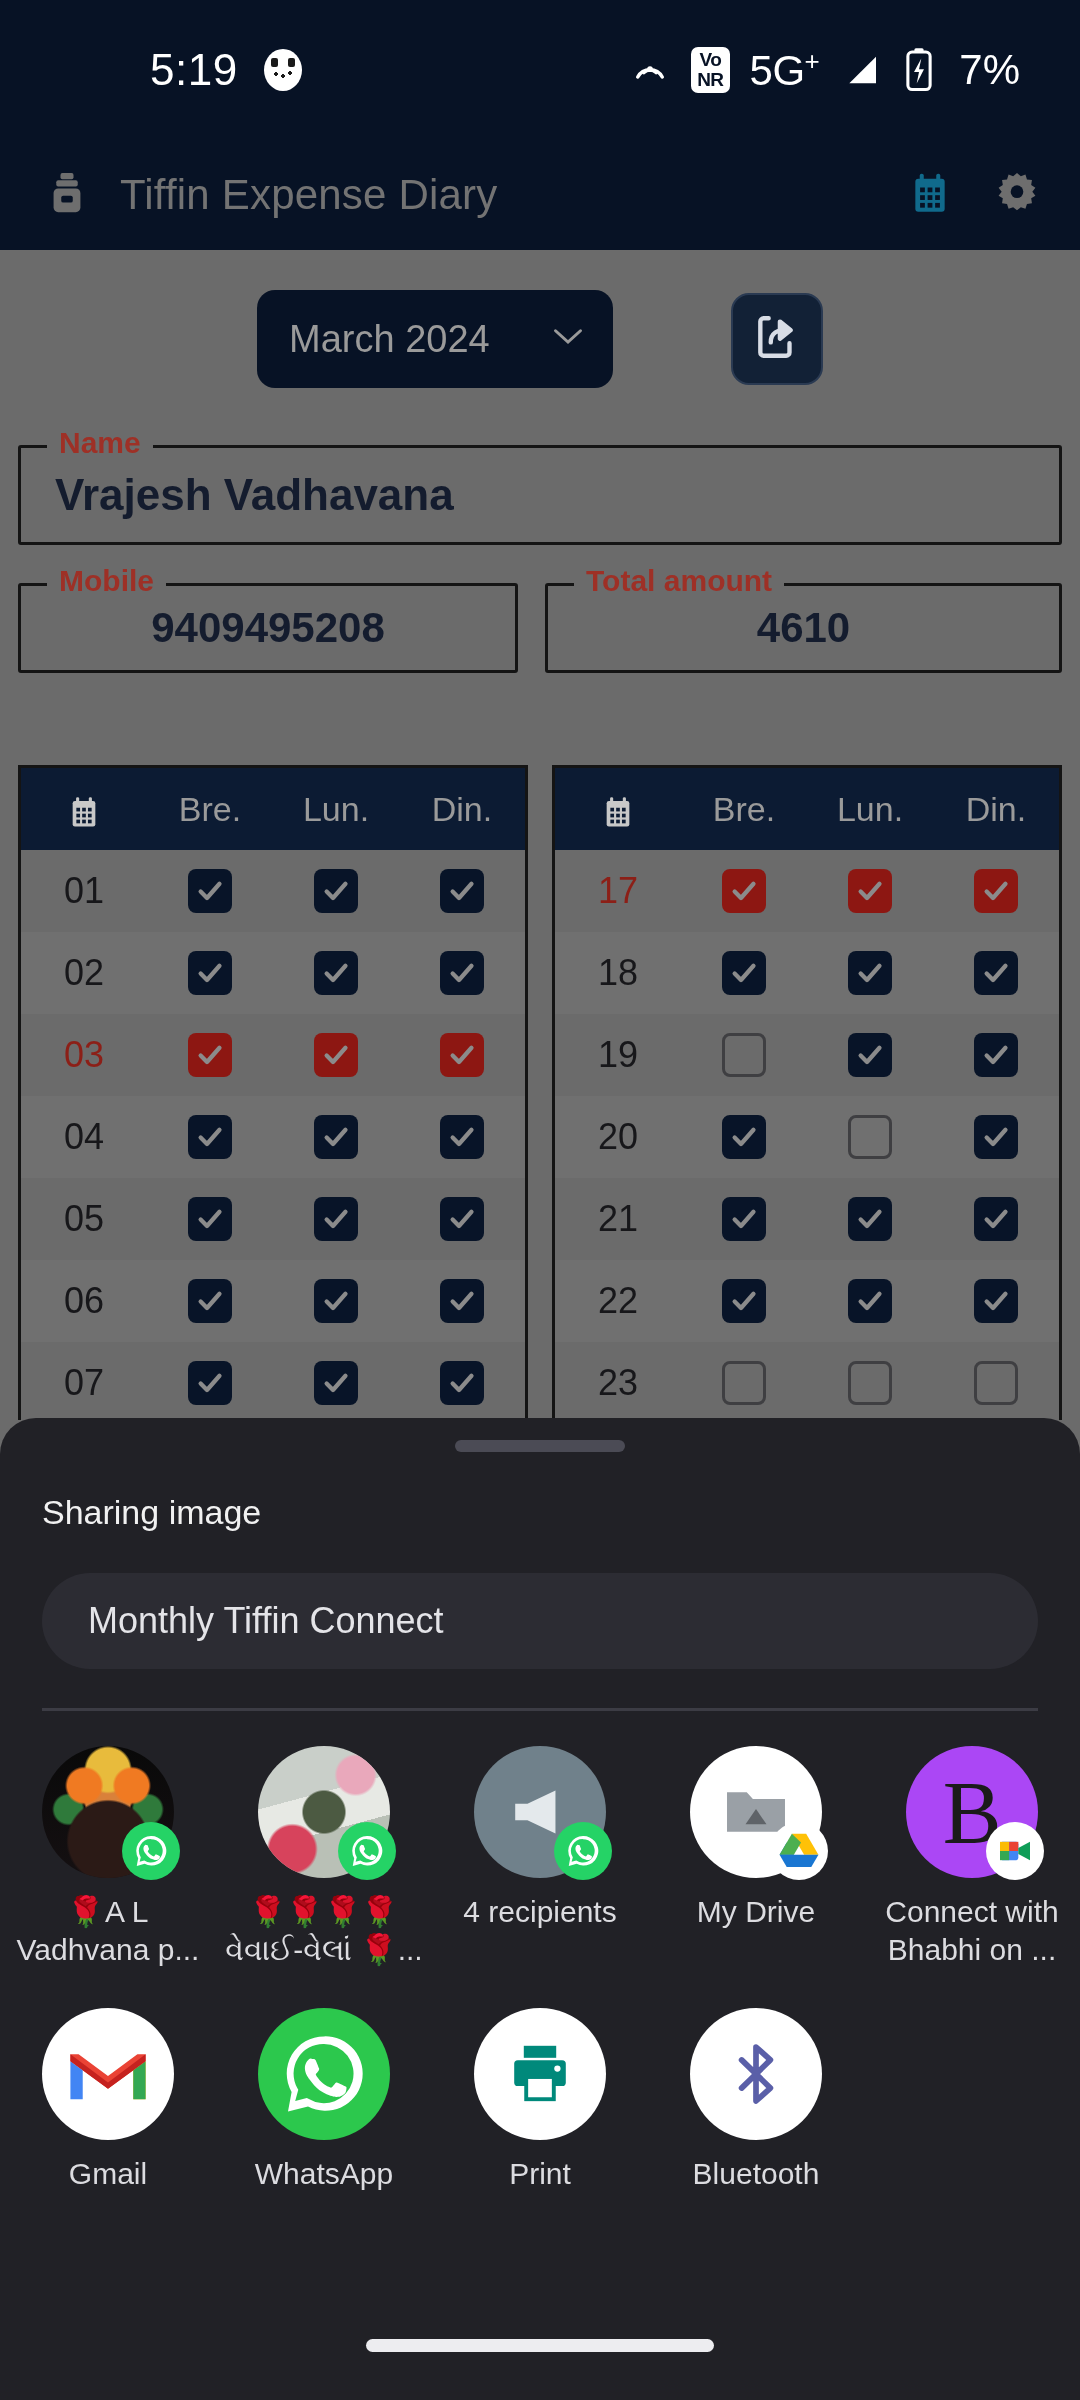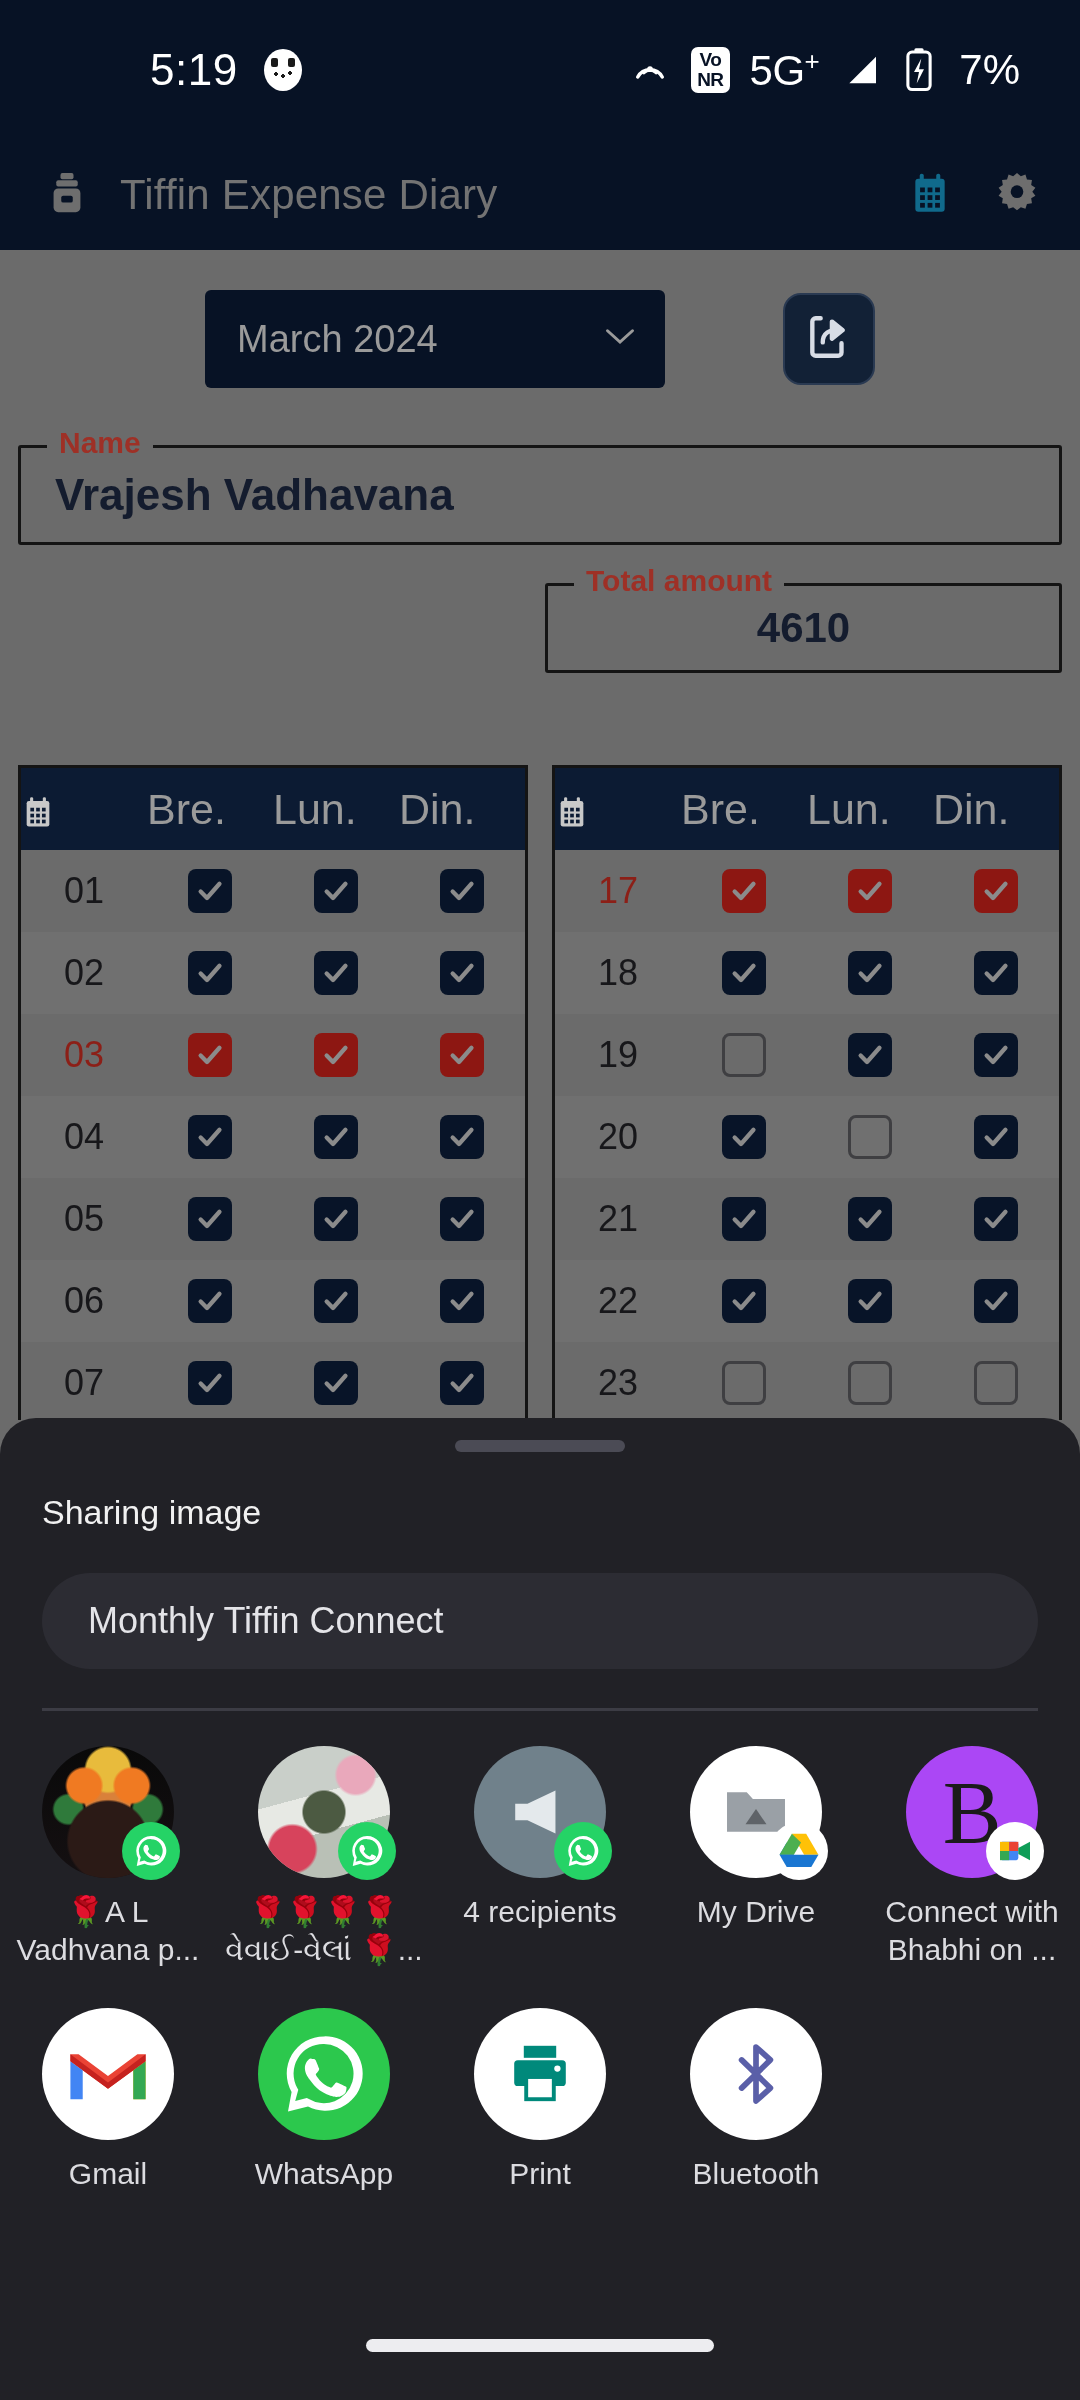--- a/index.html
+++ b/index.html
@@ -82,22 +82,22 @@
     overflow: hidden;
   }
 
   
   #month-row {
     position: absolute; top: 40px; left: 0; width: 1080px;
     display: flex; align-items: center; justify-content: center;
     gap: 0;
   }
   #month-select {
-    width: 460px; height: 98px;
-    background: #071225; border-radius: 6px;
+    width: 356px; height: 98px;
+    background: #071225; border-radius: 18px;
     display: flex; align-items: center; justify-content: space-between;
     padding: 0 30px 0 32px;
   }
   #month-select .mtext { font-size: 38px; color: #9a9a9a; }
   #share-btn {
     width: 92px; height: 92px;
     background: #122136; border: 2px solid #2a3a52;
     border-radius: 18px;
     display: flex; align-items: center; justify-content: center;
     margin-left: 118px;
@@ -133,22 +133,22 @@
     overflow: hidden;
   }
   #table-left  { left: 18px; }
   #table-right { left: 552px; }
   .cal-head {
     height: 82px; background: #0c1b33;
     display: grid; grid-template-columns: 1.0fr 1fr 1fr 1fr;
     align-items: center;
   }
   .cal-head .hcell {
-    text-align: left; color: #9a9a9a;
-    font-size: 43px;
+    text-align: center; color: #9a9a9a;
+    font-size: 34px;
   }
   .cal-row {
     height: 82px;
     display: grid; grid-template-columns: 1.0fr 1fr 1fr 1fr;
     align-items: center;
   }
   .cal-row.alt { background: rgba(255,255,255,0.035); }
   .cal-row .daycell {
     text-align: center; font-size: 36px; color: #17171a;
   }
@@ -367,20 +367,24 @@
           </svg>
         </span>
       </div>
     </div>
 
     <div class="fieldset" id="fs-name">
       <span class="legend">Name</span>
       <div class="value">Vrajesh Vadhavana</div>
     </div>
 
+    <div class="fieldset" id="fs-mobile">
+      <span class="legend">Mobile</span>
+      <div class="value">9409495208</div>
+    </div>
 
     <div class="fieldset" id="fs-total">
       <span class="legend">Total amount</span>
       <div class="value">4610</div>
     </div>
 
     <div class="cal-table" id="table-left">
       <div class="cal-head">
         <div class="hcell">
           <svg width="34" height="34" viewBox="0 0 24 24" fill="#c8c8c8" style="vertical-align:middle">

